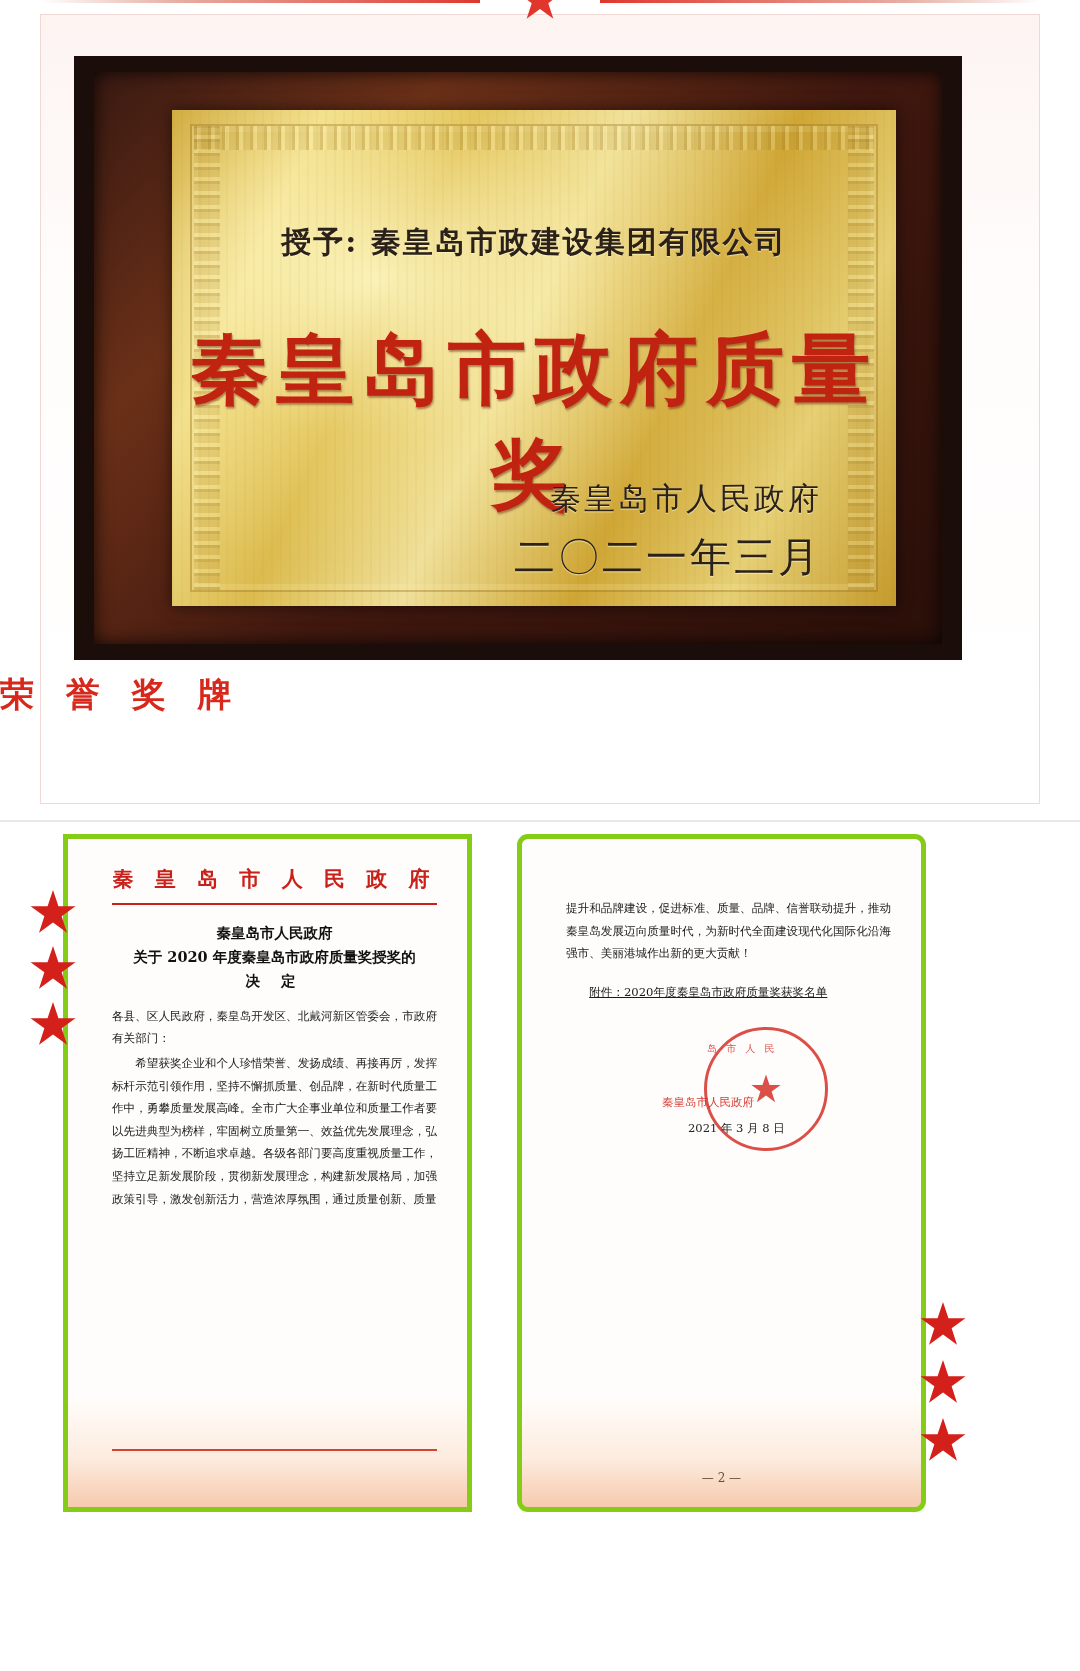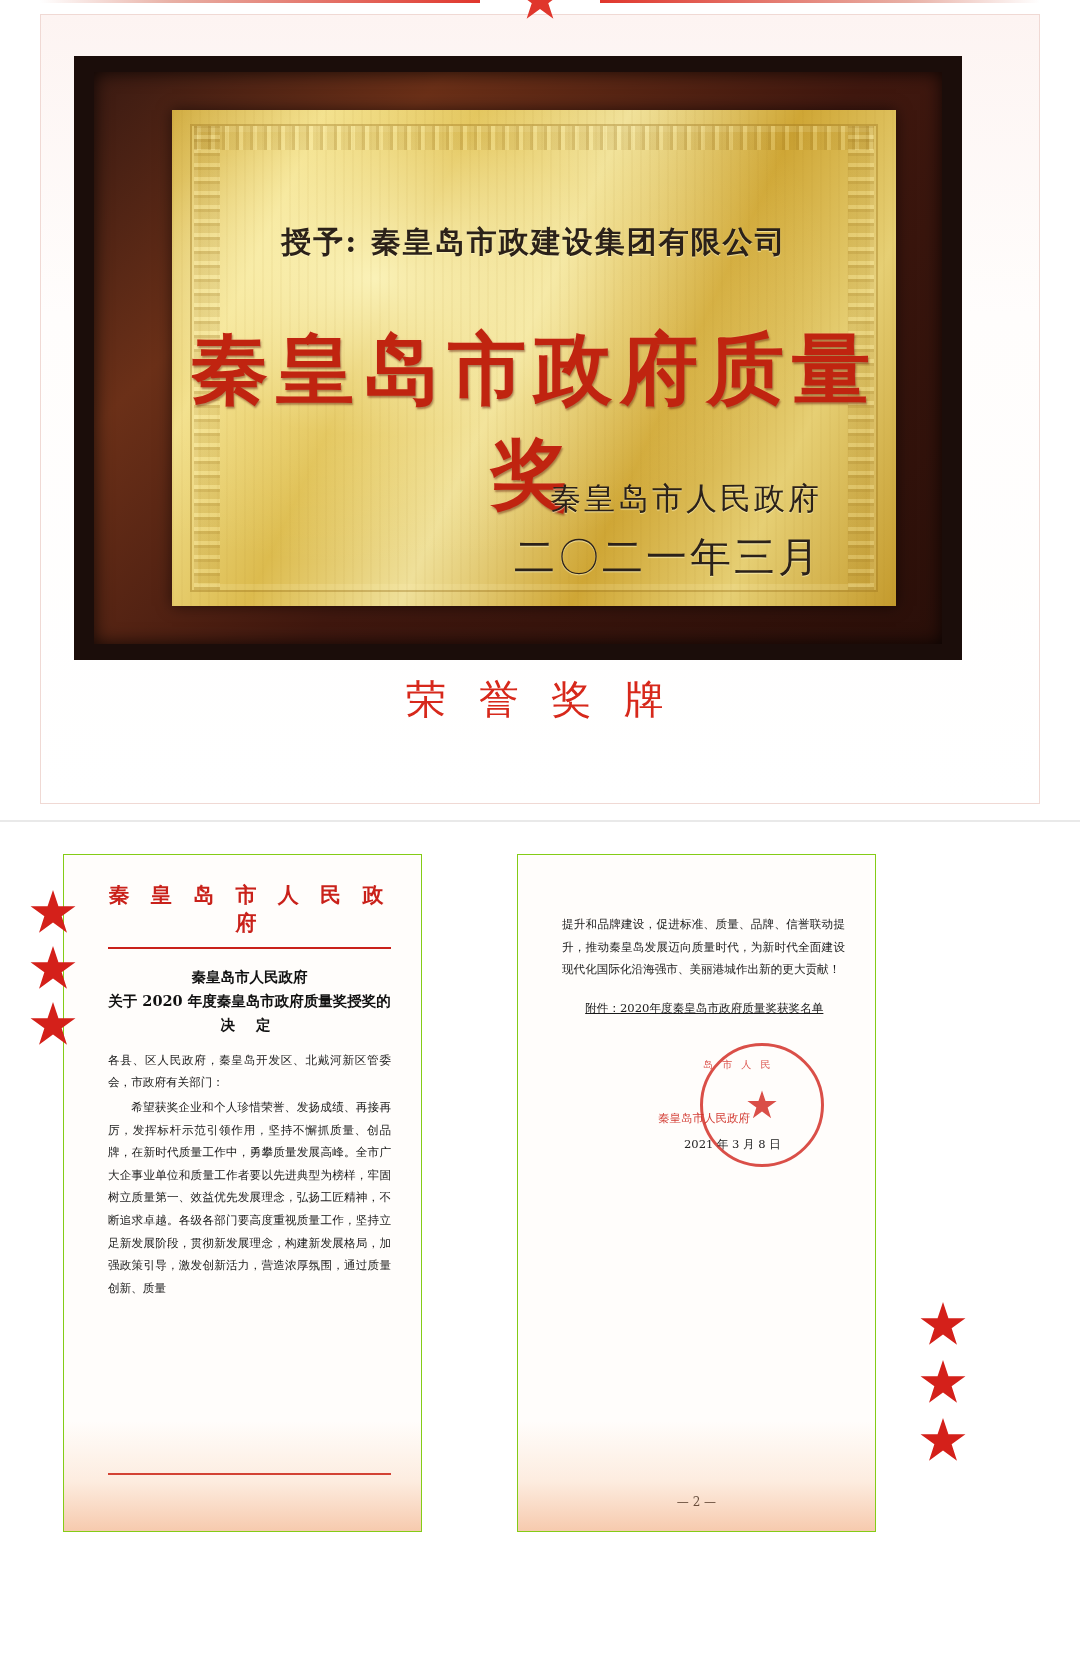--- a/index.html
+++ b/index.html
@@ -181,23 +181,23 @@
     font-size: 41px;
     letter-spacing: 3px;
     color: #2b2119;
     text-shadow: 0 1px 1px rgba(255,248,200,0.7);
     font-family: "DejaVu Serif", "Liberation Serif", serif;
   }
   .photo-caption {
     position: absolute;
     left: 0; right: 0;
     top: 672px;
-    text-align: center;
-    font-size: 40px;
-    font-weight: normal;
+    text-align: left;
+    font-size: 34px;
+    font-weight: bold;
     letter-spacing: 10px;
     color: #d7281b;
     font-family: "DejaVu Serif", "Liberation Serif", serif;
   }
 
   .section-divider {
     position: absolute;
     left: 0; right: 0;
     top: 820px;
     height: 2px;
@@ -207,30 +207,30 @@
   
   .docs {
     position: absolute;
     left: 0;
     top: 834px;
     width: 1080px;
     height: 837px;
   }
   .doc-page {
     position: absolute;
-    top: 20px;
-    width: 359px;
+    top: 0;
+    width: 409px;
     height: 678px;
     background: #fffdfb;
-    border: 1px solid #84cc16;
+    border: 5px solid #84cc16;
     box-sizing: border-box;
     overflow: hidden;
   }
   .doc-page.left { left: 63px; }
-  .doc-page.right { left: 517px; }
+  .doc-page.right { left: 517px; border-radius: 11px; }
   .doc-page::after {
     content: "";
     position: absolute;
     left: 0; right: 0; bottom: 0;
     height: 110px;
     background: linear-gradient(180deg, rgba(255,255,255,0) 0%, rgba(247,186,140,0.25) 55%, rgba(236,140,80,0.45) 100%);
     pointer-events: none;
   }
 
   .doc-inner {

